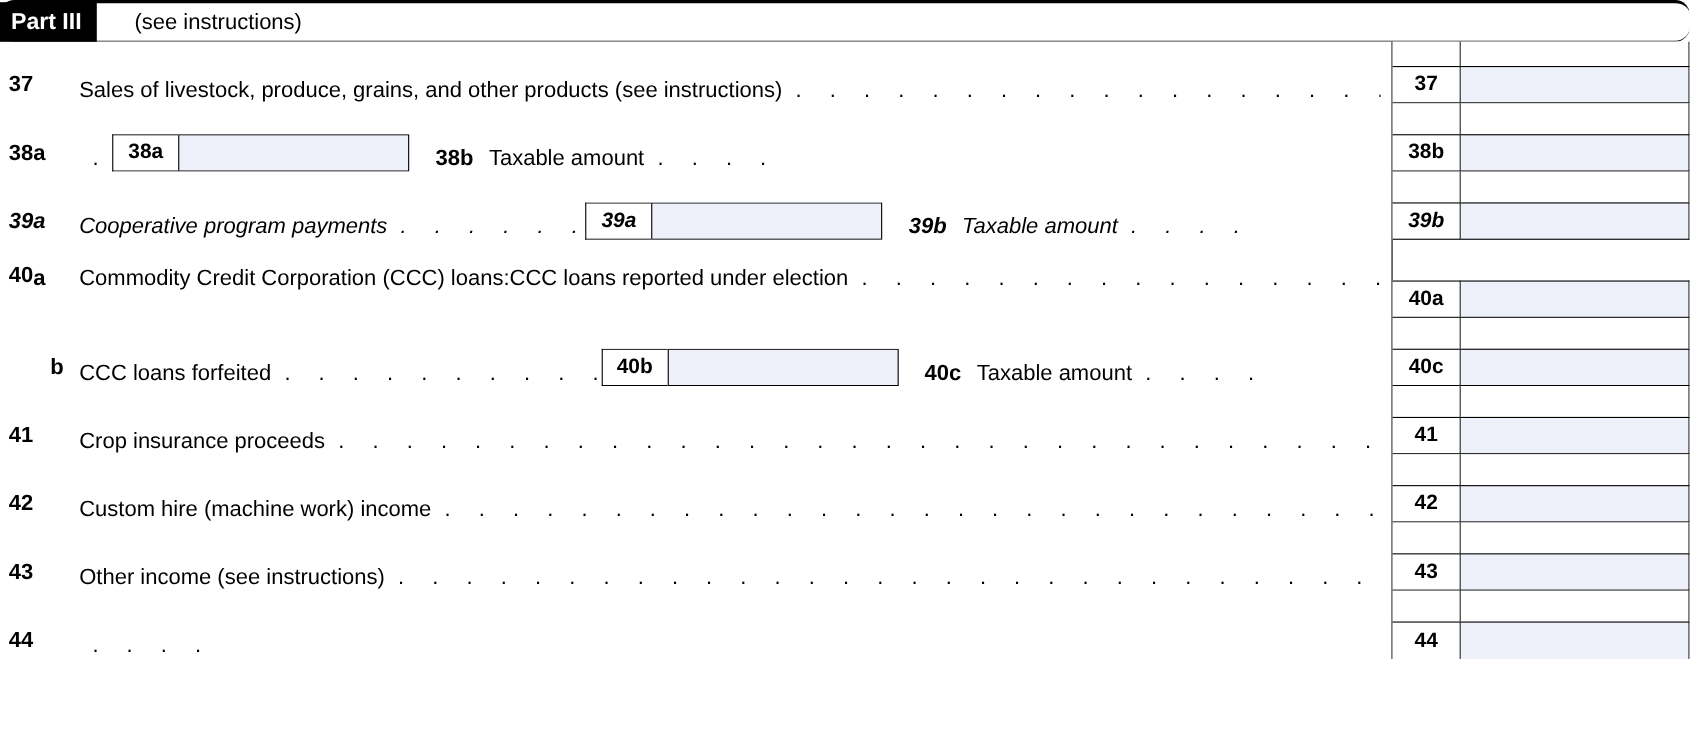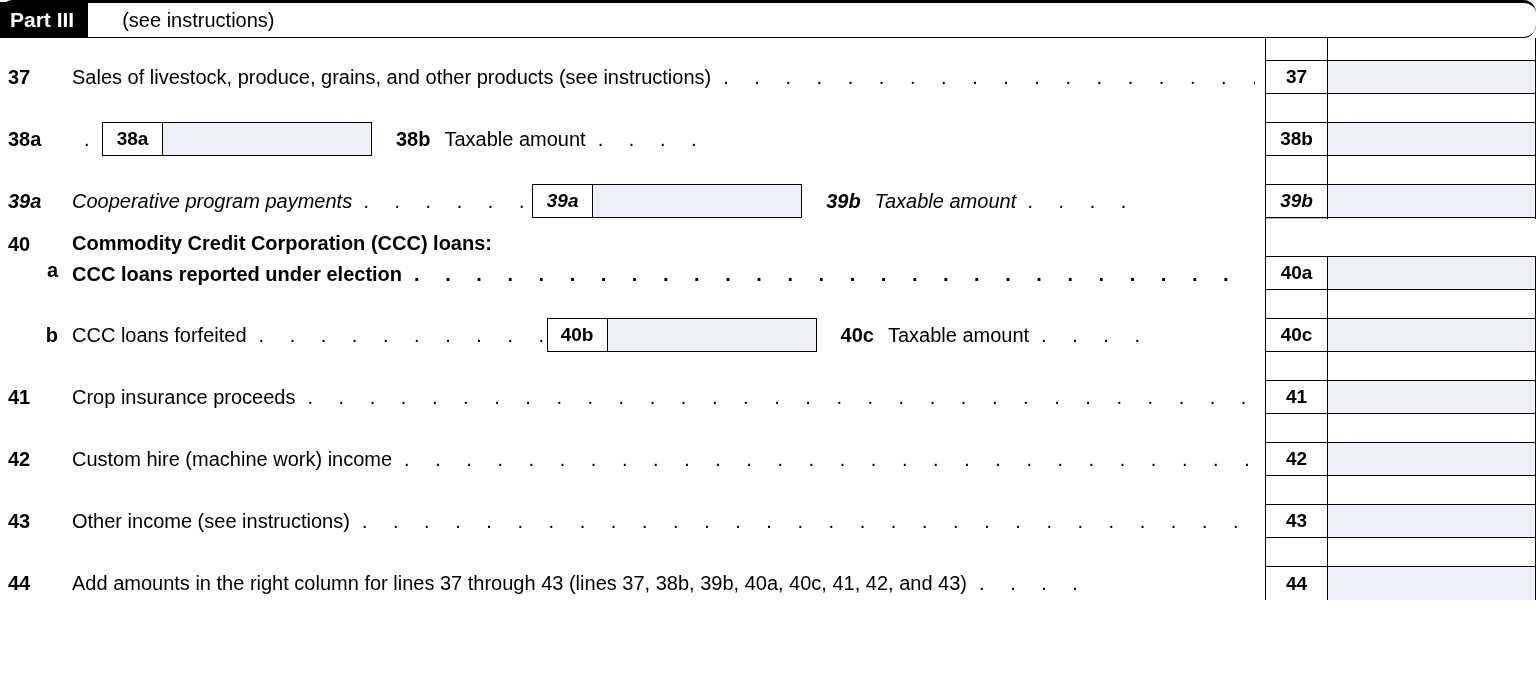--- a/index.html
+++ b/index.html
@@ -54,21 +54,21 @@
     padding: 0 8px 0 8px;
     display: flex;
     flex-direction: column;
     align-items: flex-start;
     justify-content: center;
   }
   .linecol.right { align-items: flex-end; }
   .desc {
     flex: 1;
     display: flex;
-    align-items: center;
+    align-items: flex-end;
     padding-right: 10px;
     white-space: nowrap;
     overflow: hidden;
   }
   .dots {
     flex: 1;
     overflow: hidden;
     letter-spacing: 10px;
     color: #000;
     padding-left: 12px;
@@ -125,24 +125,24 @@
     border-right: 1px solid #000;
     width: 62px;
     background: #fff;
   }
   .rb-spacer2 {
     border-right: 1px solid #000;
     width: 208px;
     background: #fff;
   }
   .stack {
-    display:flex; flex-direction:column; width:100%;
+    display:flex; width:100%;
   }
   .subline {
-    display:flex; align-items:center; min-height:31px;font-weight:bold;
+    display:flex; align-items:center; min-height:31px;
   }
   .nowrap { white-space: nowrap; }
 </style>
 </head>
 <body>
 
 <div class="header">
   <span class="part-badge">Part III</span>
   <span class="header-sub">(see instructions)</span>
 </div>
@@ -347,21 +347,20 @@
     <div class="desc"></div>
     <div class="rightblock">
         <div class="rb-spacer"></div>
         <div class="rb-spacer2"></div>
       </div>
   </div>
 
   <div class="row" style="min-height:34px;">
     <div class="linecol">44</div>
     <div class="desc">
-      <span class="nowrap">Add amounts in the right column for lines 37 through 43 (lines 37, 38b, 39b, 40a, 40c, 41, 42, and 43)</span>
       <span class="dots">.   .   .   .</span>
     </div>
     <div class="rightblock">
       <div class="rb-num" style="border-bottom:none;">44</div>
       <div class="rb-input" style="border-bottom:none;"></div>
     </div>
   </div>
 
 </div>
 

